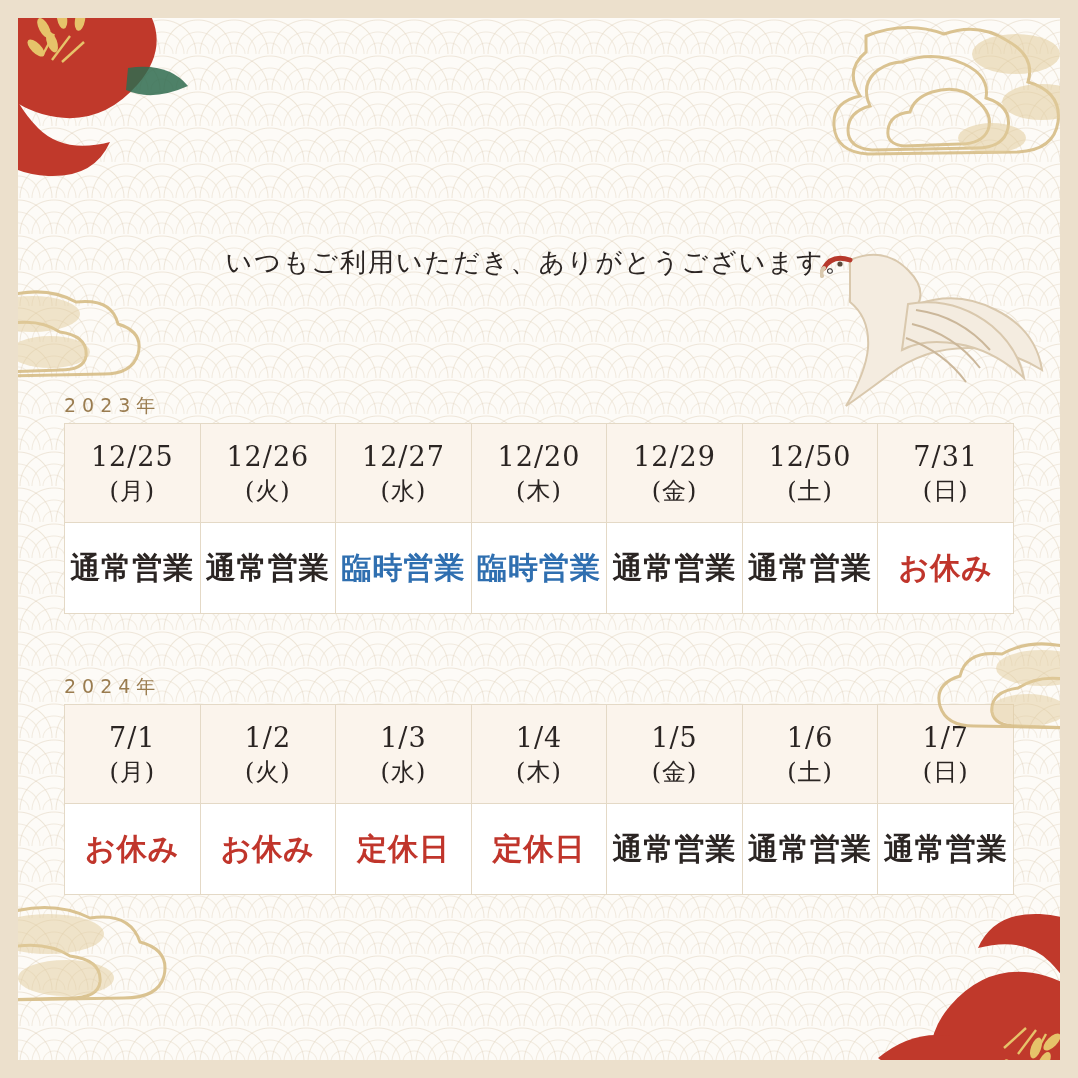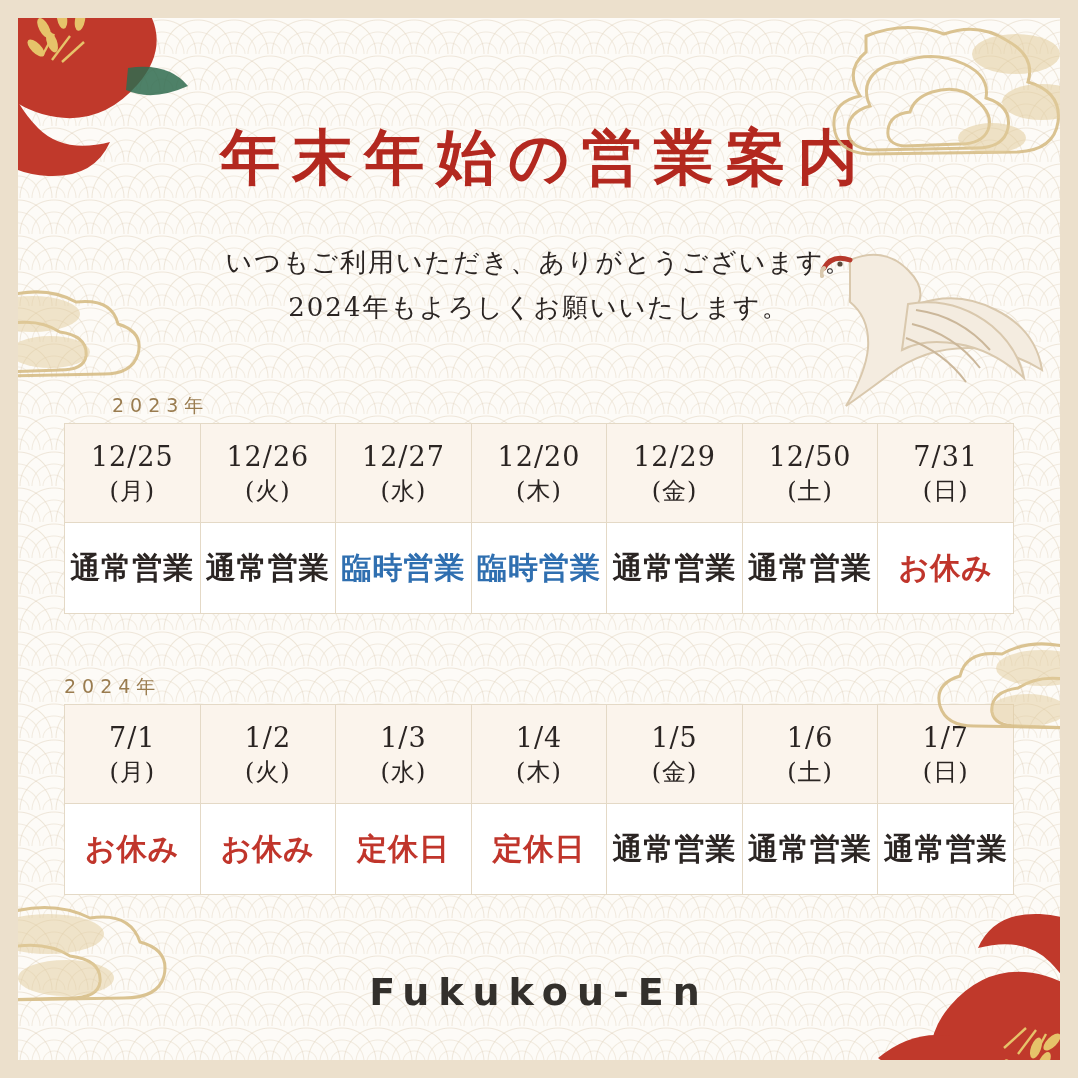--- a/index.html
+++ b/index.html
@@ -83,21 +83,21 @@
   }
 
   .year-label {
     position: absolute;
     left: 46px;
     font-size: 19px;
     letter-spacing: 6px;
     color: #9a7c4f;
     font-family: "DejaVu Sans", sans-serif;
   }
-  .year-label.y1 { top: 375px; margin-left: 48px; }
+  .year-label.y1 { top: 375px; }
   .year-label.y2 { top: 656px; }
 
   .table-wrap {
     position: absolute;
     left: 46px;
     width: 950px;
   }
   .table-wrap.t1 { top: 405px; }
   .table-wrap.t2 { top: 686px; }
 
@@ -261,25 +261,23 @@
       </g>
       <g stroke="#e6c36a" stroke-width="2.4" fill="none">
         <path d="M216 166 l-12 22"></path>
           <path d="M206 162 l-18 24"></path>
           <path d="M196 160 l-22 20"></path>
       </g>
     </svg>
 
     <div class="content">
 
-      <div class="title">年末年始の営業案内</div>
 
       <div class="lead">
         <div>いつもご利用いただき、ありがとうございます。</div>
-        <div>2024年もよろしくお願いいたします。</div>
       </div>
 
       <div class="year-label y1">2023年</div>
       <div class="table-wrap t1">
         <table class="sched">
           <tbody>
               <tr class="dates">
             <td>
               <span>12/25</span>
               <span class="dow">(月)</span>
@@ -362,16 +360,15 @@
             <td style="color: rgb(192, 53, 43);">定休日</td>
             <td style="color: rgb(192, 53, 43);">定休日</td>
             <td style="color: rgb(43, 37, 35);">通常営業</td>
             <td style="color: rgb(43, 37, 35);">通常営業</td>
             <td style="color: rgb(43, 37, 35);">通常営業</td>
           </tr>
         </tbody>
           </table>
       </div>
 
-      <div class="brand">Fukukou-En</div>
     </div>
   </div>
 </div>
 
 </body></html>

